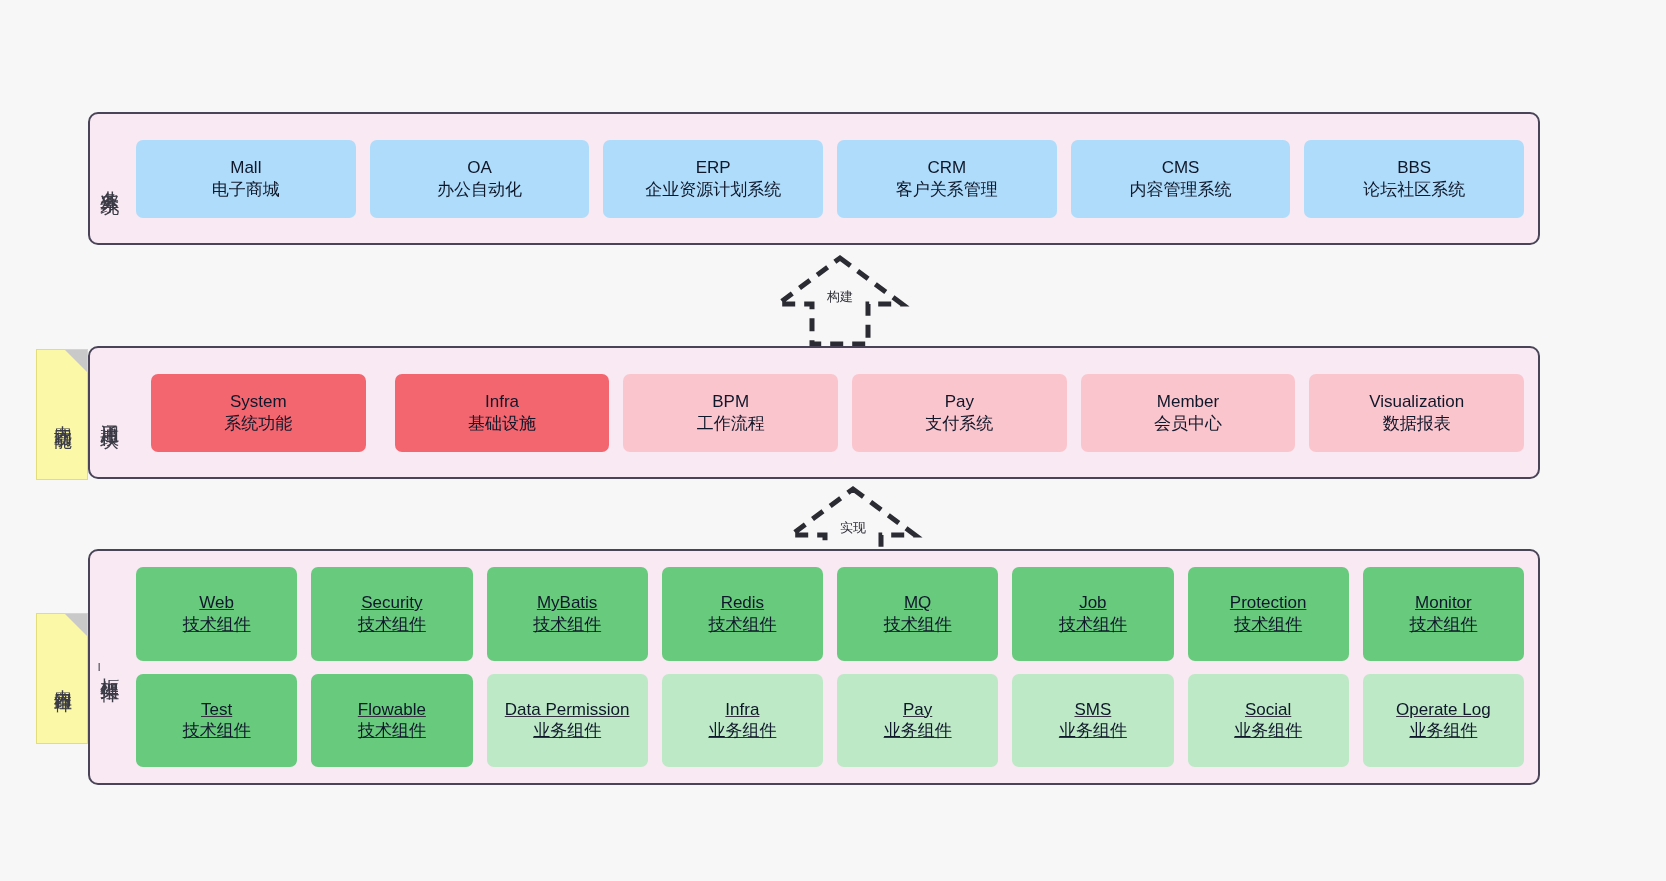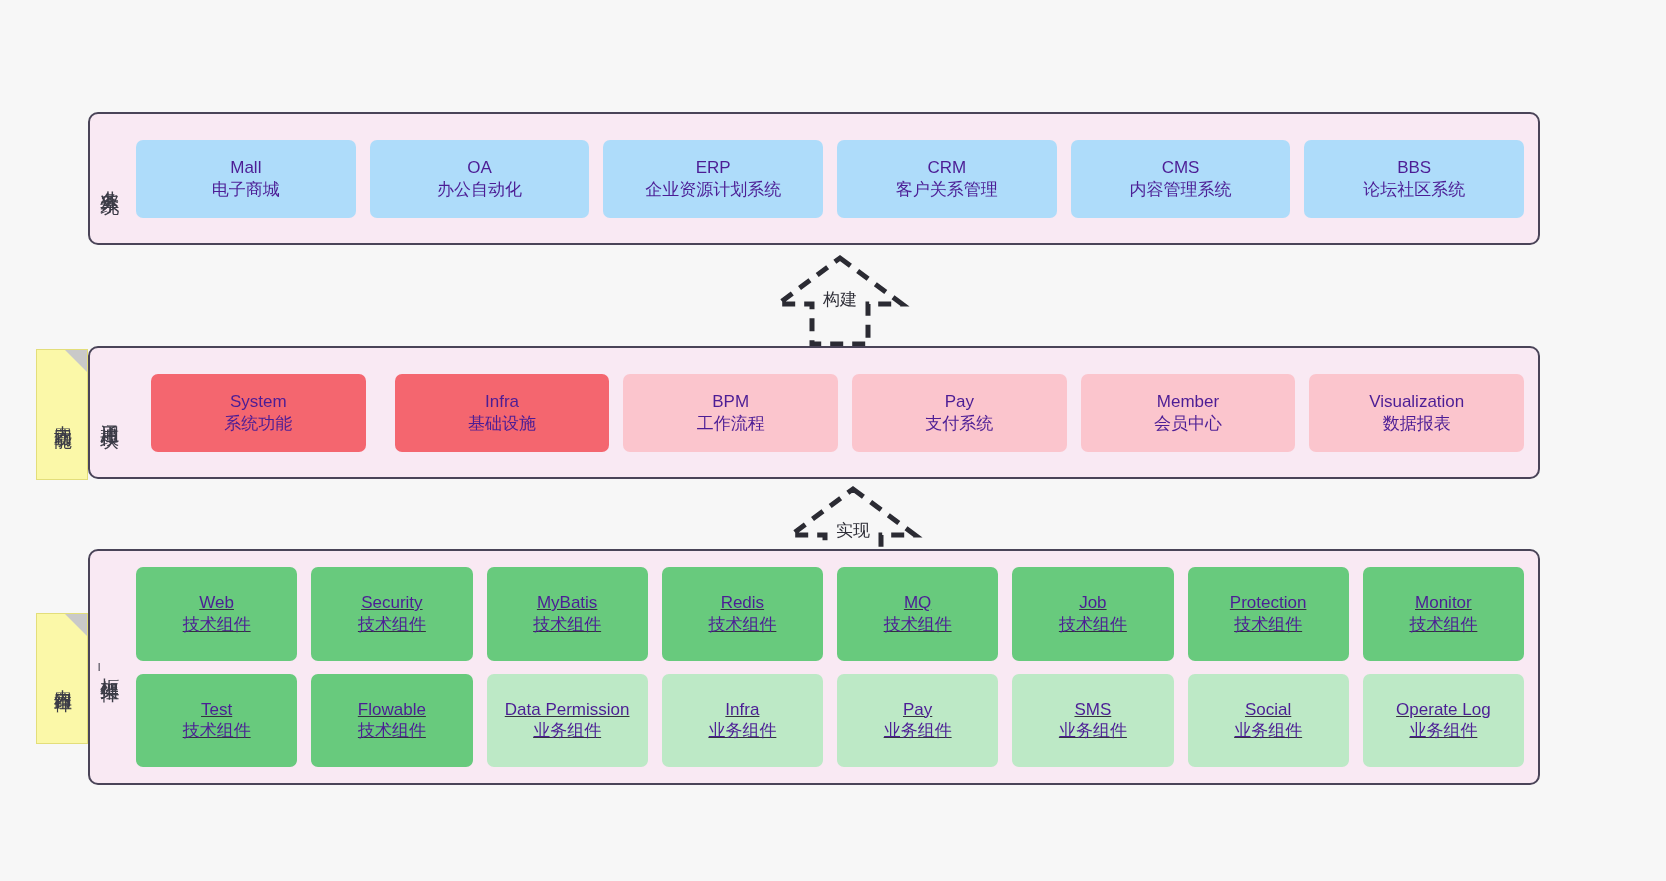--- a/index.html
+++ b/index.html
@@ -67,21 +67,21 @@
   .cell {
     flex: 1 1 0;
     border-radius: 7px;
     display: flex;
     flex-direction: column;
     align-items: center;
     justify-content: center;
     text-align: center;
     font-size: 17px;
     line-height: 1.28;
-    color: #4c1d95;
+    color: #0f172a;
     box-sizing: border-box;
     padding: 0 6px;
   }
   .cell .t1 { white-space: nowrap; }
   .cell .t2 { }
 
   
   .c-blue        { background: #aedcfa; }
   .c-red         { background: #f4666f; margin-left: 15px; }
   .c-pink        { background: #fbc5cd; }
@@ -140,21 +140,21 @@
   #connector-build     { left: 750px; top: 252px; }
   #connector-implement { left: 763px; top: 483px; }
 
   .connector svg { display: block; }
 
   .connector-label {
     position: absolute;
     left: 50%;
     transform: translateX(-50%);
     top: 36px;
-    font-size: 17px;
+    font-size: 13px;
     color: #2f2f38;
     background: #f7f7f7;
     padding: 0 2px;
     white-space: nowrap;
   }
 </style>
 </head>
 <body>
 
 <div class="canvas">

